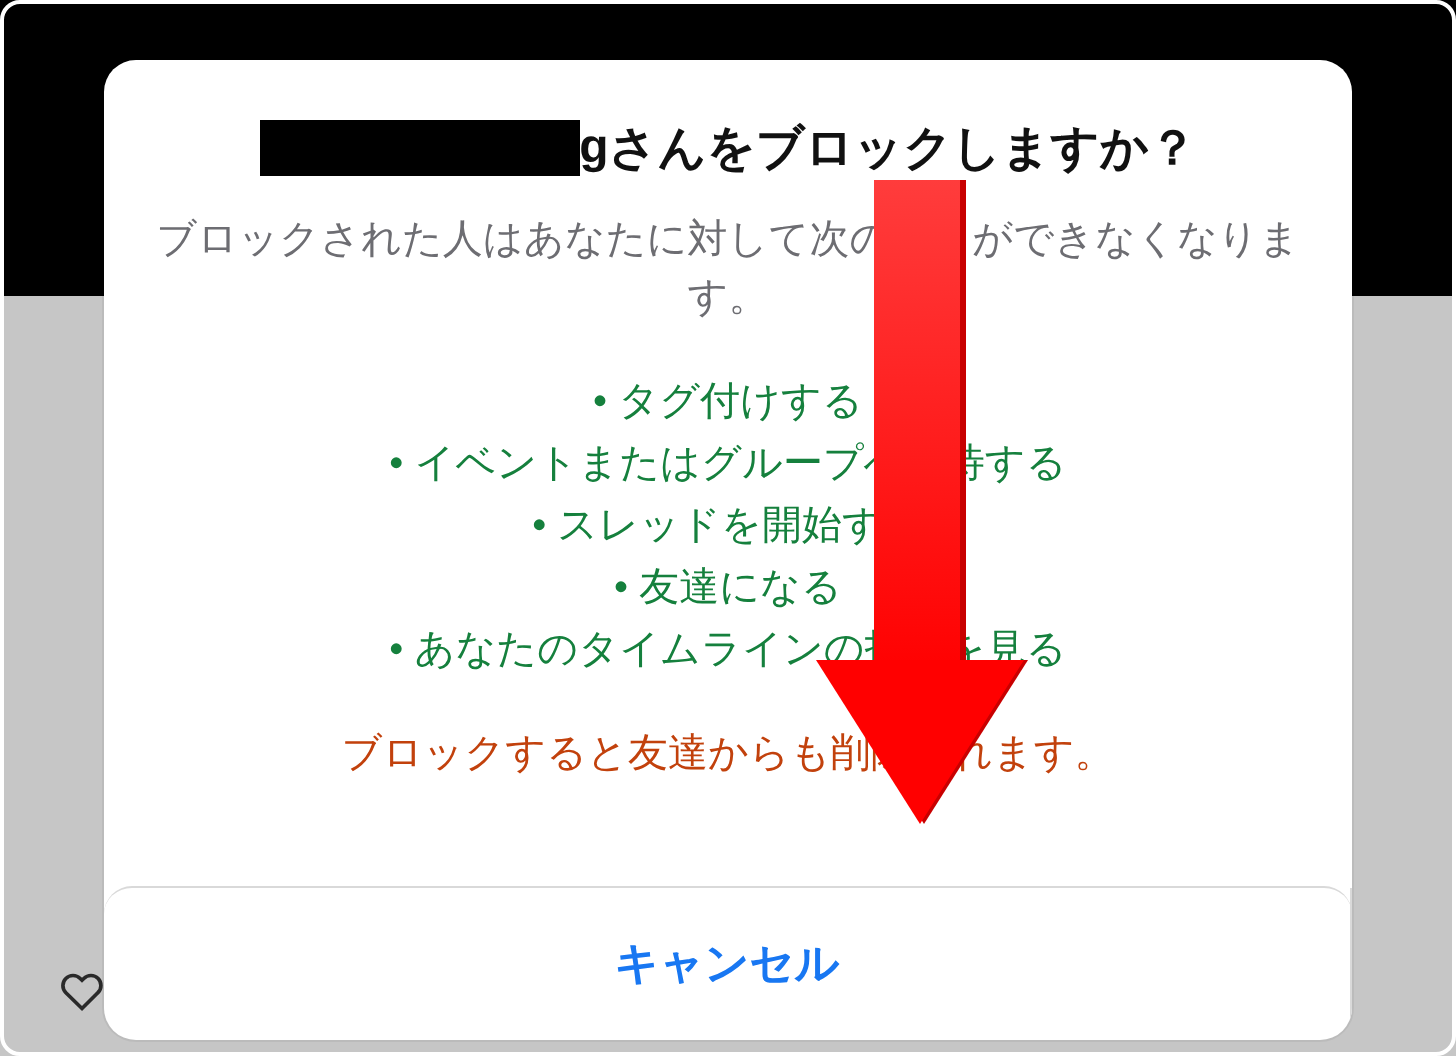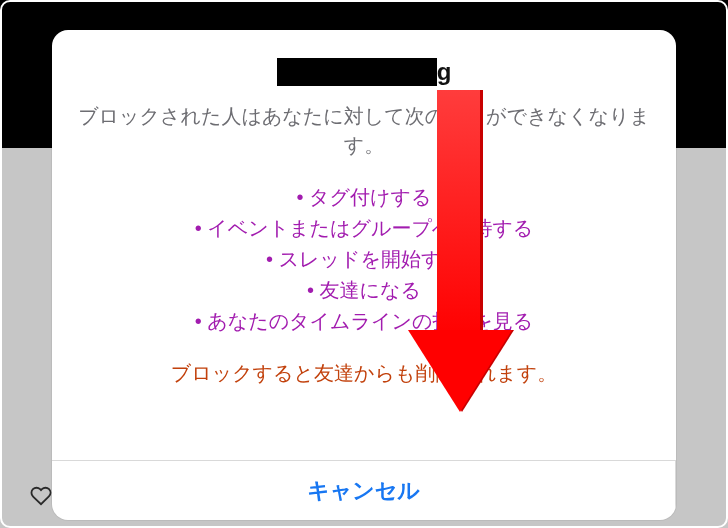--- a/index.html
+++ b/index.html
@@ -45,28 +45,28 @@
     }
     .redact {
       display: inline-block; width: 160px; height: 28px;
       background: #000;
     }
     .desc-intro {
       font-size: 20px; color: #6d6d72; line-height: 1.45;
       margin-bottom: 22px;
     }
     .desc-list {
-      font-size: 20px; color: #a21caf; line-height: 1.55;
+      font-size: 20px; color: #15803d; line-height: 1.55;
       list-style: none; margin-bottom: 22px;
     }
     .desc-note {
       font-size: 20px; color: #c2410c; line-height: 1.45;
     }
     .dialog-actions {
-      display: flex; border-top: 1px solid #d9d9d9; height: 60px;
+      display: flex; border-top: 1px solid #d9d9d9; height: 77px; border-radius: 14px;
     }
     .dialog-btn {
       flex: 1; background: transparent; border: none;
       font-size: 22px; font-weight: 600; color: #1877f2;
       cursor: pointer; display: flex; align-items: center; justify-content: center;
       font-family: inherit;
     }
     .dialog-btn.cancel { border-right: 1px solid #d9d9d9; }
     .dialog-btn.confirm { font-weight: 700; position: relative; }
     .confirm-inner {
@@ -105,20 +105,21 @@
     </span>
     <span>独身</span>
   </div>
 </div>
 
 <div class="dialog">
   <div class="dialog-body">
     <div class="dialog-title">
       <span class="redact"></span>
         <span>g</span>
+        <span>さんをブロックしますか？</span>
     </div>
     <div class="desc-intro">ブロックされた人はあなたに対して次のことができなくなります。</div>
     <ul class="desc-list">
       <li>• <span>タグ付けする</span></li>
       <li>• <span>イベントまたはグループへ招待する</span></li>
       <li>• <span>スレッドを開始する</span></li>
       <li>• <span>友達になる</span></li>
       <li>• <span>あなたのタイムラインの投稿を見る</span></li>
     </ul>
     <div class="desc-note">ブロックすると友達からも削除されます。</div>

